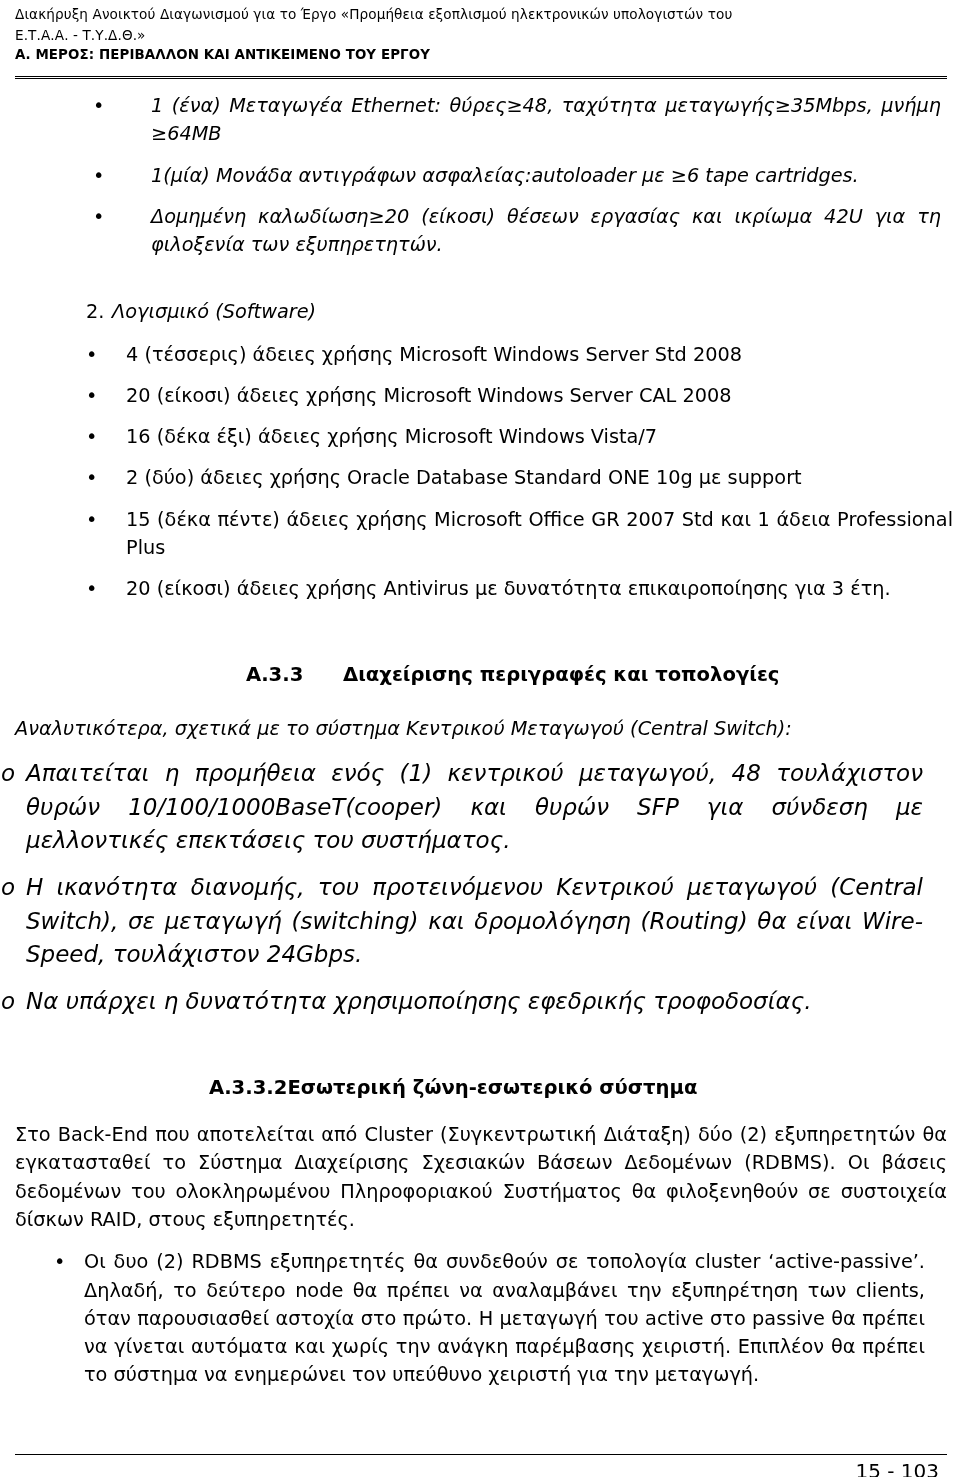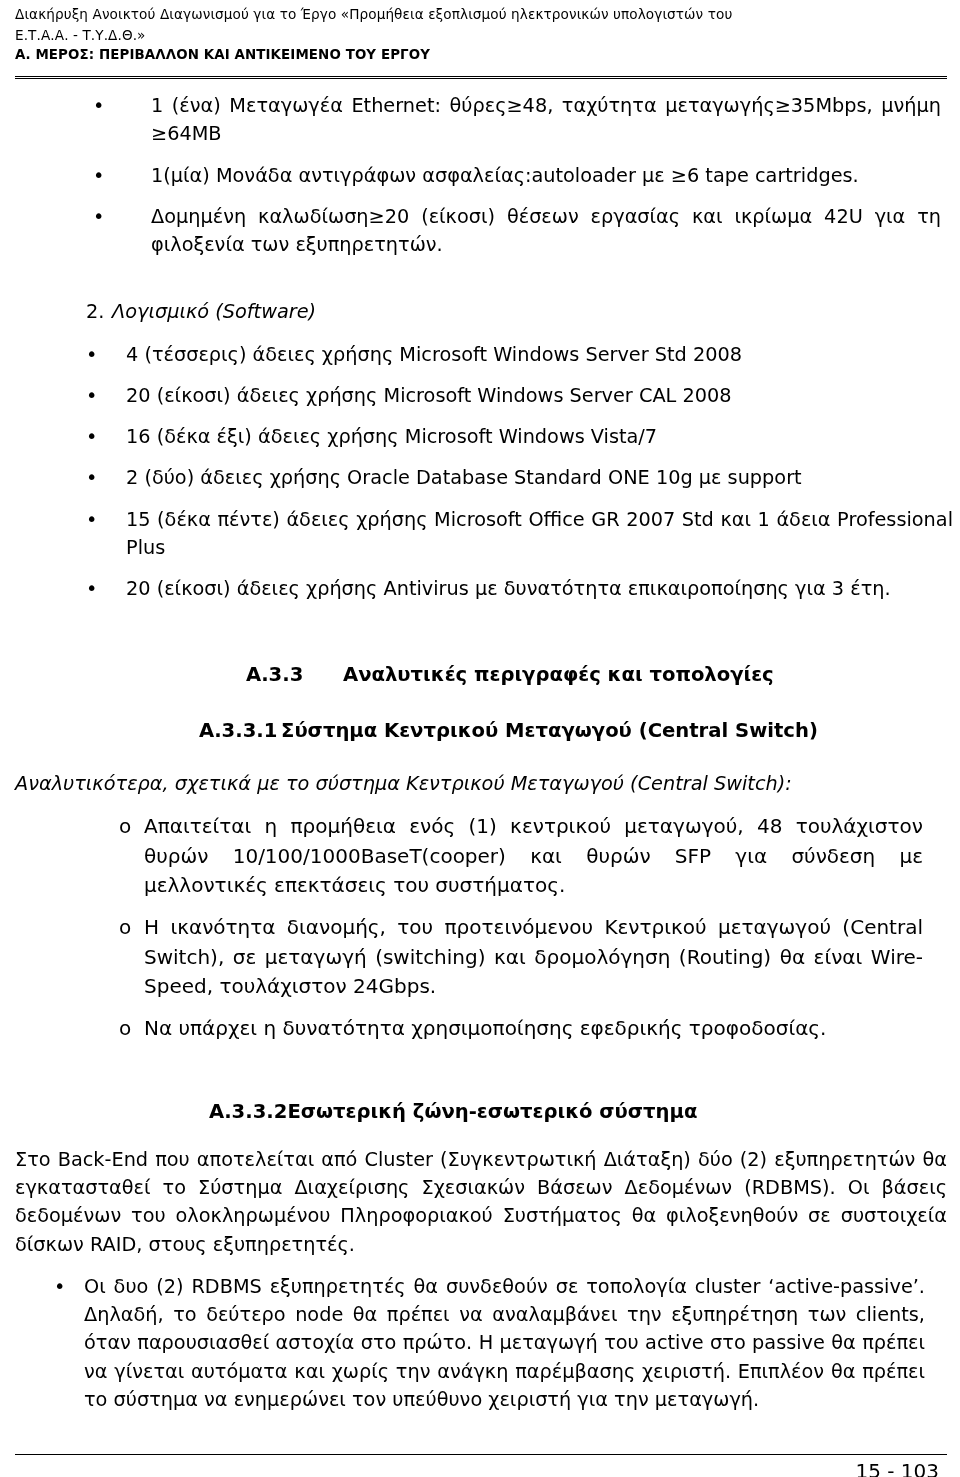--- a/index.html
+++ b/index.html
@@ -57,20 +57,21 @@
     left: 0;
     top: 92px;
     width: 960px;
   }
 
   
   .list-hw {
     margin: 0;
     padding: 0;
     list-style: none;
+    font-style: italic;
   }
   .list-hw > li {
     position: relative;
     padding-left: 113px;
     padding-right: 20px;
     margin-left: 37px;
     text-indent: -58px;
     font-size: 19.3px;
     line-height: 1.465;
     text-align: justify;
@@ -159,28 +160,28 @@
   }
 
   
   .list-o {
     margin: 14px 20px 0 0;
     padding: 0;
     list-style: none;
   }
   .list-o > li {
     position: relative;
-    margin-left: 118px;
     padding-left: 25px;
     padding-right: 18px;
     text-indent: -25px;
-    font-size: 20px;
+    font-size: 23px;
     line-height: 1.465;
     text-align: justify;
     margin-bottom: 13px;
+    font-style: italic;
   }
   .list-o > li .mk {
     display: inline-block;
     width: 25px;
     text-indent: 0;
   }
 
   .para-block {
     margin: 20px 14px 0 14px;
     font-size: 19.3px;
@@ -276,26 +277,23 @@
       </li>
       <li>
         <span class="mk">•</span><span>15 (δέκα πέντε) άδειες χρήσης Microsoft Office GR 2007 Std και 1 άδεια Professional Plus</span>
       </li>
       <li>
         <span class="mk">•</span><span>20 (είκοσι) άδειες χρήσης Antivirus με δυνατότητα επικαιροποίησης για 3 έτη.</span>
       </li>
     </ul>
 
     <div class="h-a33">
-      <span class="lbl">Α.3.3</span><span>Αναλυτικές περιγραφές και τοπολογίες</span>
+      <span class="lbl">Α.3.3</span><span>Διαχείρισης περιγραφές και τοπολογίες</span>
     </div>
 
-    <div class="h-a331">
-      <span class="lbl">Α.3.3.1</span><span>Σύστημα Κεντρικού Μεταγωγού (Central Switch)</span>
-    </div>
 
     <div class="lead">Αναλυτικότερα, σχετικά με το σύστημα Κεντρικού Μεταγωγού (Central Switch):</div>
 
     <ul class="list-o">
       <li>
         <span class="mk">o</span><span>Απαιτείται η προμήθεια ενός (1) κεντρικού μεταγωγού, 48 τουλάχιστον θυρών 10/100/1000BaseT(cooper) και θυρών SFP για σύνδεση με μελλοντικές επεκτάσεις του συστήματος.</span>
       </li>
       <li>
         <span class="mk">o</span><span>Η ικανότητα διανομής, του προτεινόμενου Κεντρικού μεταγωγού (Central Switch), σε μεταγωγή (switching) και δρομολόγηση (Routing) θα είναι Wire-Speed, τουλάχιστον 24Gbps.</span>
       </li>

